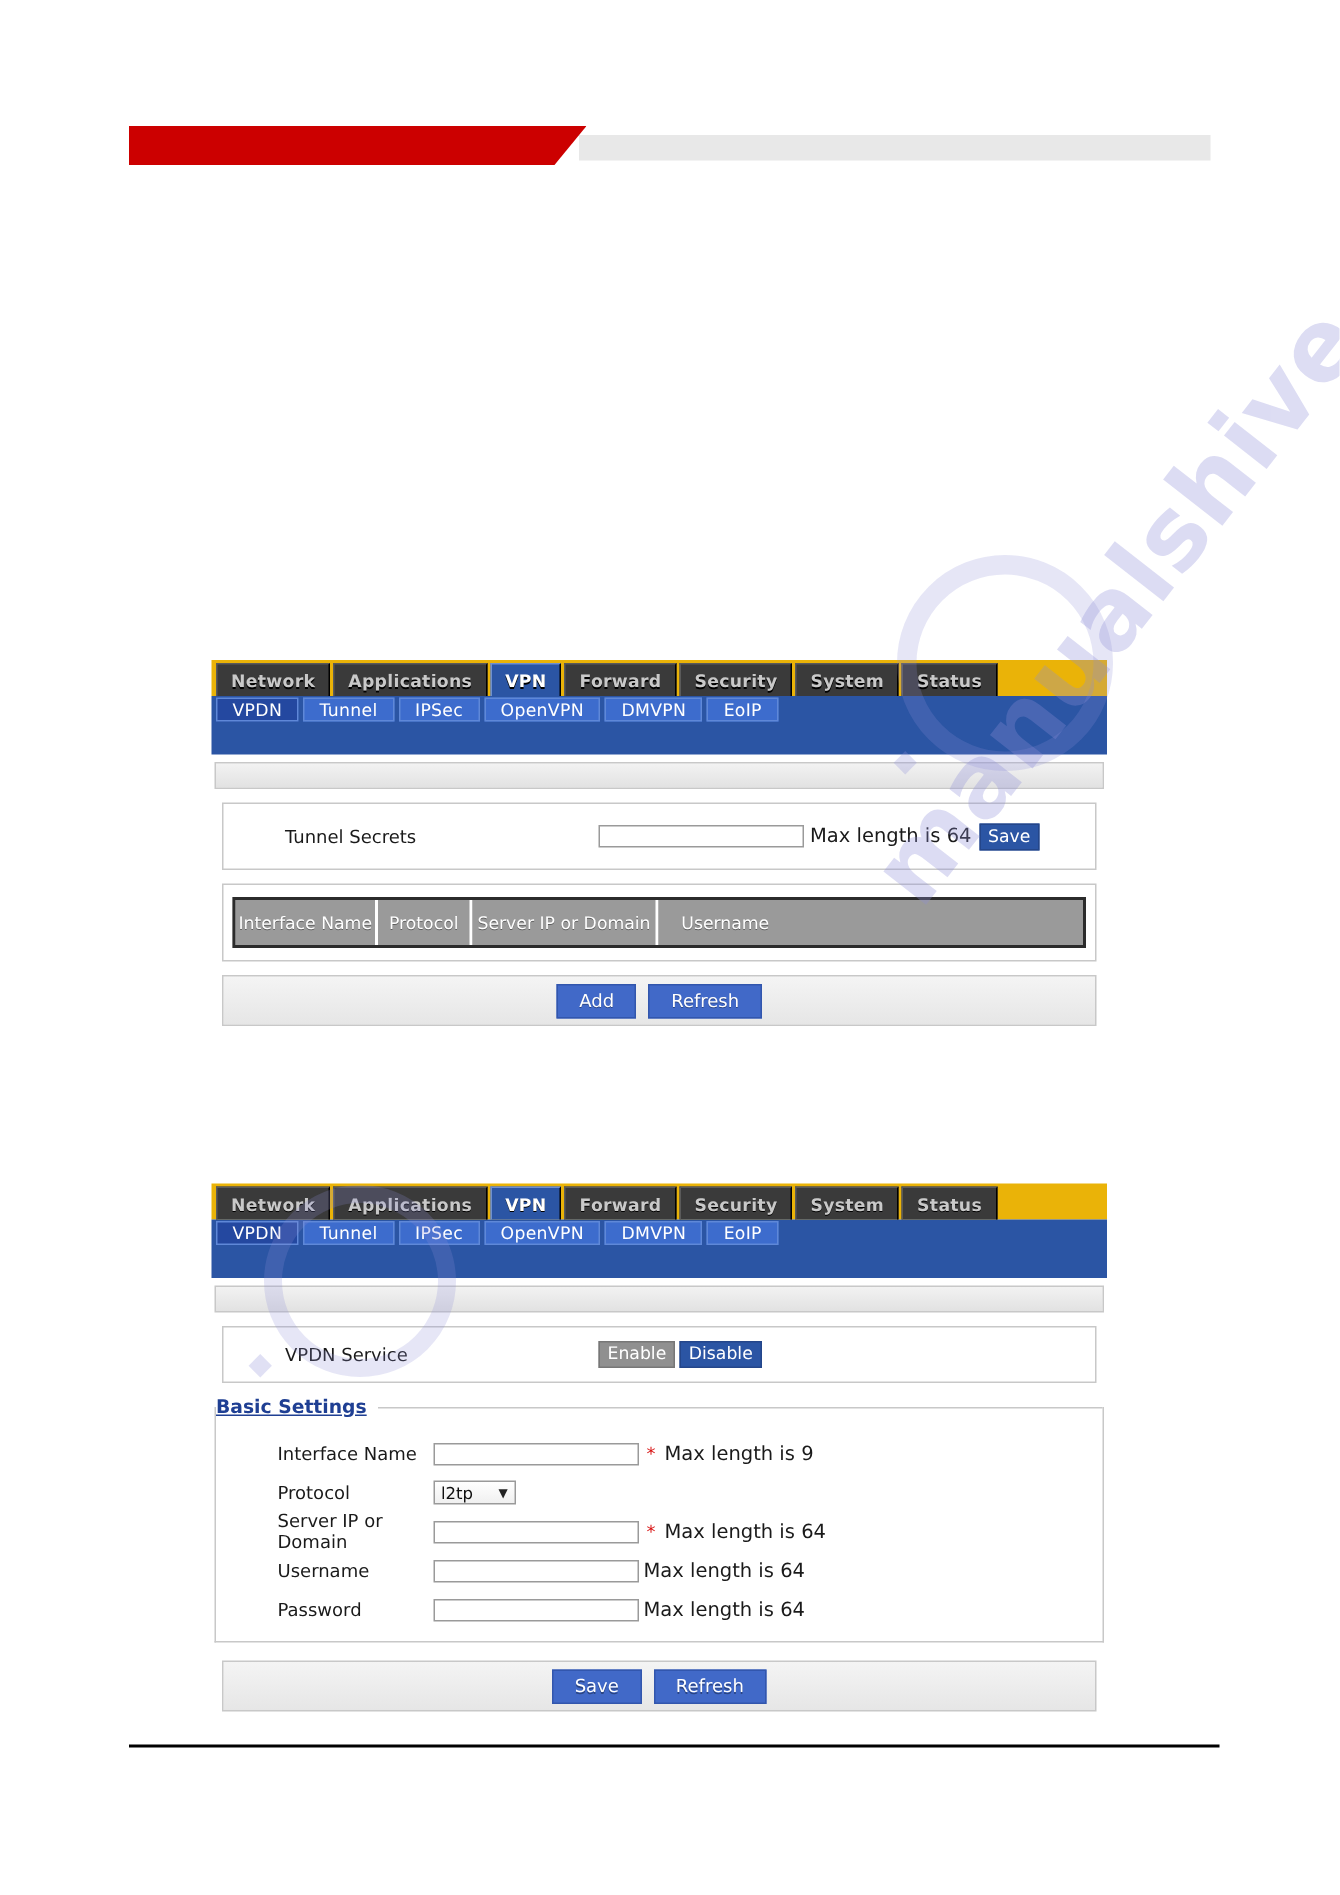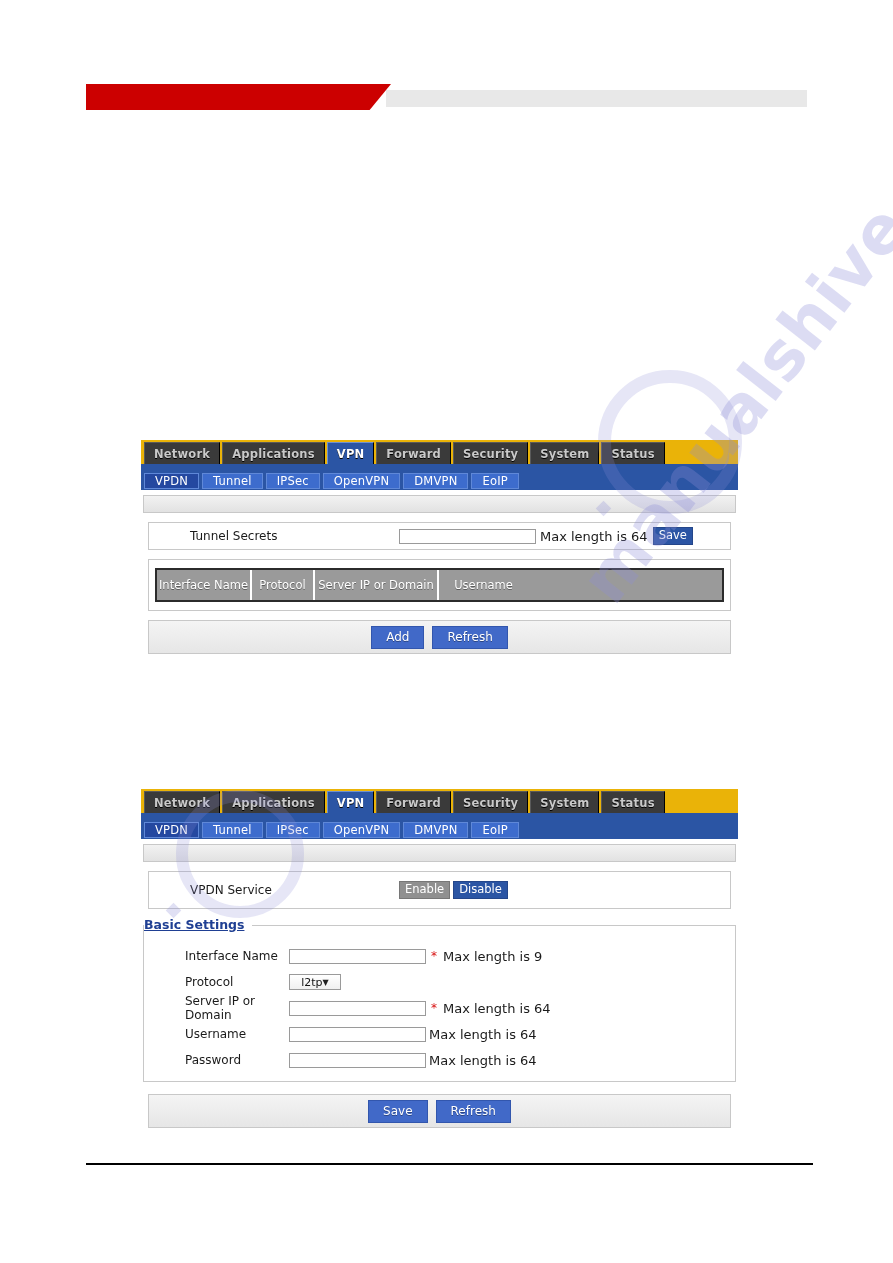--- a/index.html
+++ b/index.html
@@ -133,23 +133,23 @@
   .nav-top-item.active {
     background: #2b55a4;
     color: #ffffff;
     border-top: 1px solid #6e90d0;
     border-left: 1px solid #6e90d0;
   }
 
   
   .nav-sub {
     background: #2b55a4;
-    height: 26px;
-    display: flex;
-    align-items: flex-end;
+    height: 39px;
+    display: flex;
+    align-items: flex-start;
     padding-left: 2px;
     box-sizing: border-box;
   }
   .nav-sub-item {
     color: #ffffff;
     font-size: 11.5px;
     display: flex;
     align-items: center;
     justify-content: center;
     padding: 0 10px;
@@ -328,22 +328,22 @@
     display: inline-flex;
     align-items: center;
     height: 16px;
     border: 1px solid #9a9a9a;
     background: linear-gradient(#ffffff, #f0f0f0);
     font-size: 11px;
     padding: 0 4px;
     box-sizing: border-box;
     color: #111;
     min-width: 52px;
-    justify-content: center;
-    gap: 0;
+    justify-content: flex-start;
+    gap: 17px;
   }
   .caret { font-size: 8px; color: #222; }
 
   .footer-rule {
     position: absolute;
     left: 86px;
     top: 1163px;
     width: 727px;
     height: 0;
     border-top: 2px solid #000;
@@ -399,21 +399,21 @@
     <div class="nav-sub-item">
         <span>DMVPN</span>
       </div>
     <div class="nav-sub-item">
         <span>EoIP</span>
       </div>
   </div>
 
   <div class="panel-title-bar"></div>
 
-  <div class="panel" style="margin:9px 7px 0 7px; height:28px; display:flex; align-items:center;">
+  <div class="panel" style="margin:9px 7px 0 7px; height:45px; display:flex; align-items:center;">
     <div class="form-row" style="width:100%;">
       <div class="form-label" style="width:250px;">Tunnel Secrets</div>
       <input class="txt-input" type="text" value="" style="">
       <span class="hint">Max length is 64</span>
       <span class="btn-blue" style="margin-left:5px;">Save</span>
     </div>
   </div>
 
   <div class="tbl-wrap" style="margin:9px 7px 0 7px;">
     <div class="tbl">

